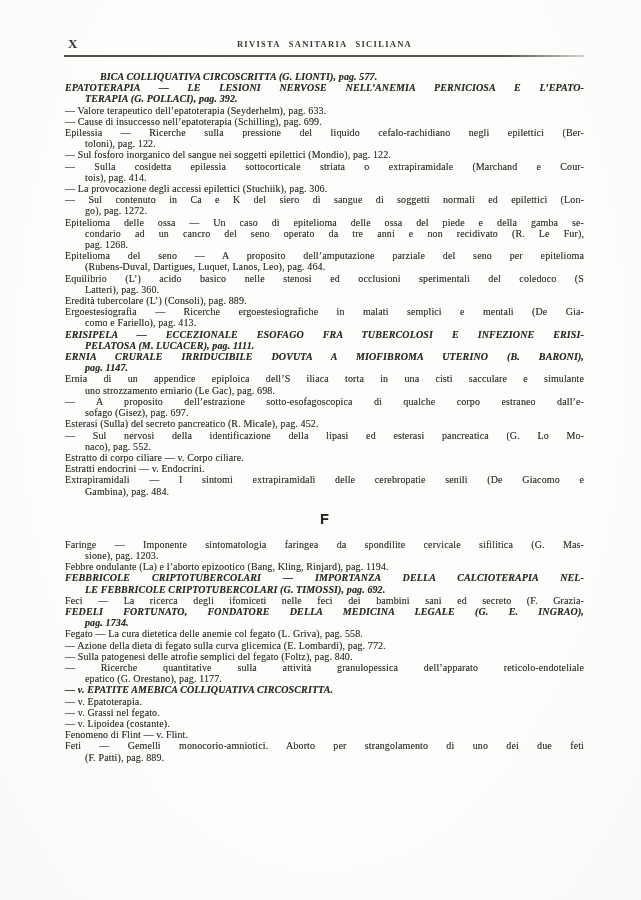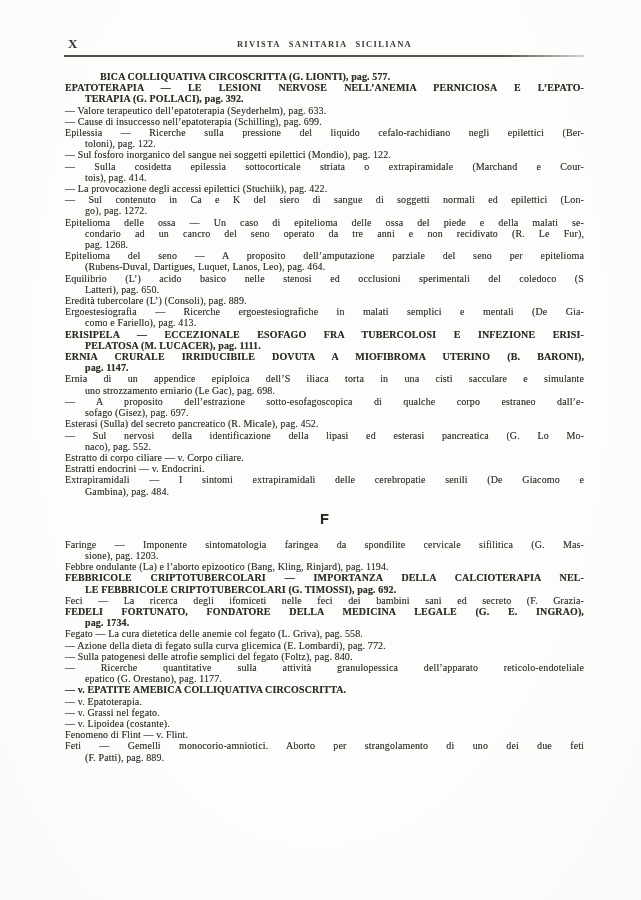--- a/index.html
+++ b/index.html
@@ -61,21 +61,21 @@
     line-height: 11.2px;
     letter-spacing: 0.12px;
     color: #373430;
     text-shadow: 0 0 0.35px rgba(55,52,48,0.55);
   }
 
   .line { white-space: normal; }
   .line.entry { padding-left: 0; }
   .line.cont  { padding-left: 20px; }
   .line.para  { padding-left: 35px; }
-  .line.bold  { font-weight: bold; color: #302d29; }
+  .line.bold  { font-weight: bold; color: #302d29; font-style: italic; }
   .line.j     { text-align: justify; text-align-last: justify; }
 
   .section-heading {
     margin-top: 14px;
     margin-bottom: 12px;
     height: 16px;
     text-align: center;
     font-family: "Liberation Sans", "DejaVu Sans", sans-serif;
     font-weight: bold;
     font-size: 14.5px;
@@ -96,30 +96,30 @@
       <div class="line para bold">BICA COLLIQUATIVA CIRCOSCRITTA (G. LIONTI), pag. 577.</div>
       <div class="line entry bold j">EPATOTERAPIA — LE LESIONI NERVOSE NELL’ANEMIA PERNICIOSA E L’EPATO-</div>
       <div class="line cont bold">TERAPIA (G. POLLACI), pag. 392.</div>
       <div class="line entry">— Valore terapeutico dell’epatoterapia (Seyderhelm), pag. 633.</div>
       <div class="line entry">— Cause di insuccesso nell’epatoterapia (Schilling), pag. 699.</div>
       <div class="line entry j">Epilessia — Ricerche sulla pressione del liquido cefalo-rachidiano negli epilettici (Ber-</div>
       <div class="line cont">toloni), pag. 122.</div>
       <div class="line entry">— Sul fosforo inorganico del sangue nei soggetti epilettici (Mondio), pag. 122.</div>
       <div class="line entry j">— Sulla cosidetta epilessia sottocorticale striata o extrapiramidale (Marchand e Cour-</div>
       <div class="line cont">tois), pag. 414.</div>
-      <div class="line entry">— La provocazione degli accessi epilettici (Stuchiik), pag. 422.</div>
+      <div class="line entry">— La provocazione degli accessi epilettici (Stuchiik), pag. 306.</div>
       <div class="line entry j">— Sul contenuto in Ca e K del siero di sangue di soggetti normali ed epilettici (Lon-</div>
       <div class="line cont">go), pag. 1272.</div>
-      <div class="line entry j">Epitelioma delle ossa — Un caso di epitelioma delle ossa del piede e della malati se-</div>
+      <div class="line entry j">Epitelioma delle ossa — Un caso di epitelioma delle ossa del piede e della gamba se-</div>
       <div class="line cont j">condario ad un cancro del seno operato da tre anni e non recidivato (R. Le Fur),</div>
       <div class="line cont">pag. 1268.</div>
       <div class="line entry j">Epitelioma del seno — A proposito dell’amputazione parziale del seno per epitelioma</div>
       <div class="line cont">(Rubens-Duval, Dartigues, Luquet, Lanos, Leo), pag. 464.</div>
       <div class="line entry j">Equilibrio (L’) acido basico nelle stenosi ed occlusioni sperimentali del coledoco (S</div>
-      <div class="line cont">Latteri), pag. 650.</div>
+      <div class="line cont">Latteri), pag. 360.</div>
       <div class="line entry">Eredità tubercolare (L’) (Consoli), pag. 889.</div>
       <div class="line entry j">Ergoestesiografia — Ricerche ergoestesiografiche in malati semplici e mentali (De Gia-</div>
       <div class="line cont">como e Fariello), pag. 413.</div>
       <div class="line entry bold j">ERISIPELA — ECCEZIONALE ESOFAGO FRA TUBERCOLOSI E INFEZIONE ERISI-</div>
       <div class="line cont bold">PELATOSA (M. LUCACER), pag. 1111.</div>
       <div class="line entry bold j">ERNIA CRURALE IRRIDUCIBILE DOVUTA A MIOFIBROMA UTERINO (B. BARONI),</div>
       <div class="line cont bold">pag. 1147.</div>
       <div class="line entry j">Ernia di un appendice epiploica dell’S iliaca torta in una cisti sacculare e simulante</div>
       <div class="line cont">uno strozzamento erniario (Le Gac), pag. 698.</div>
       <div class="line entry j">— A proposito dell’estrazione sotto-esofagoscopica di qualche corpo estraneo dall’e-</div>

